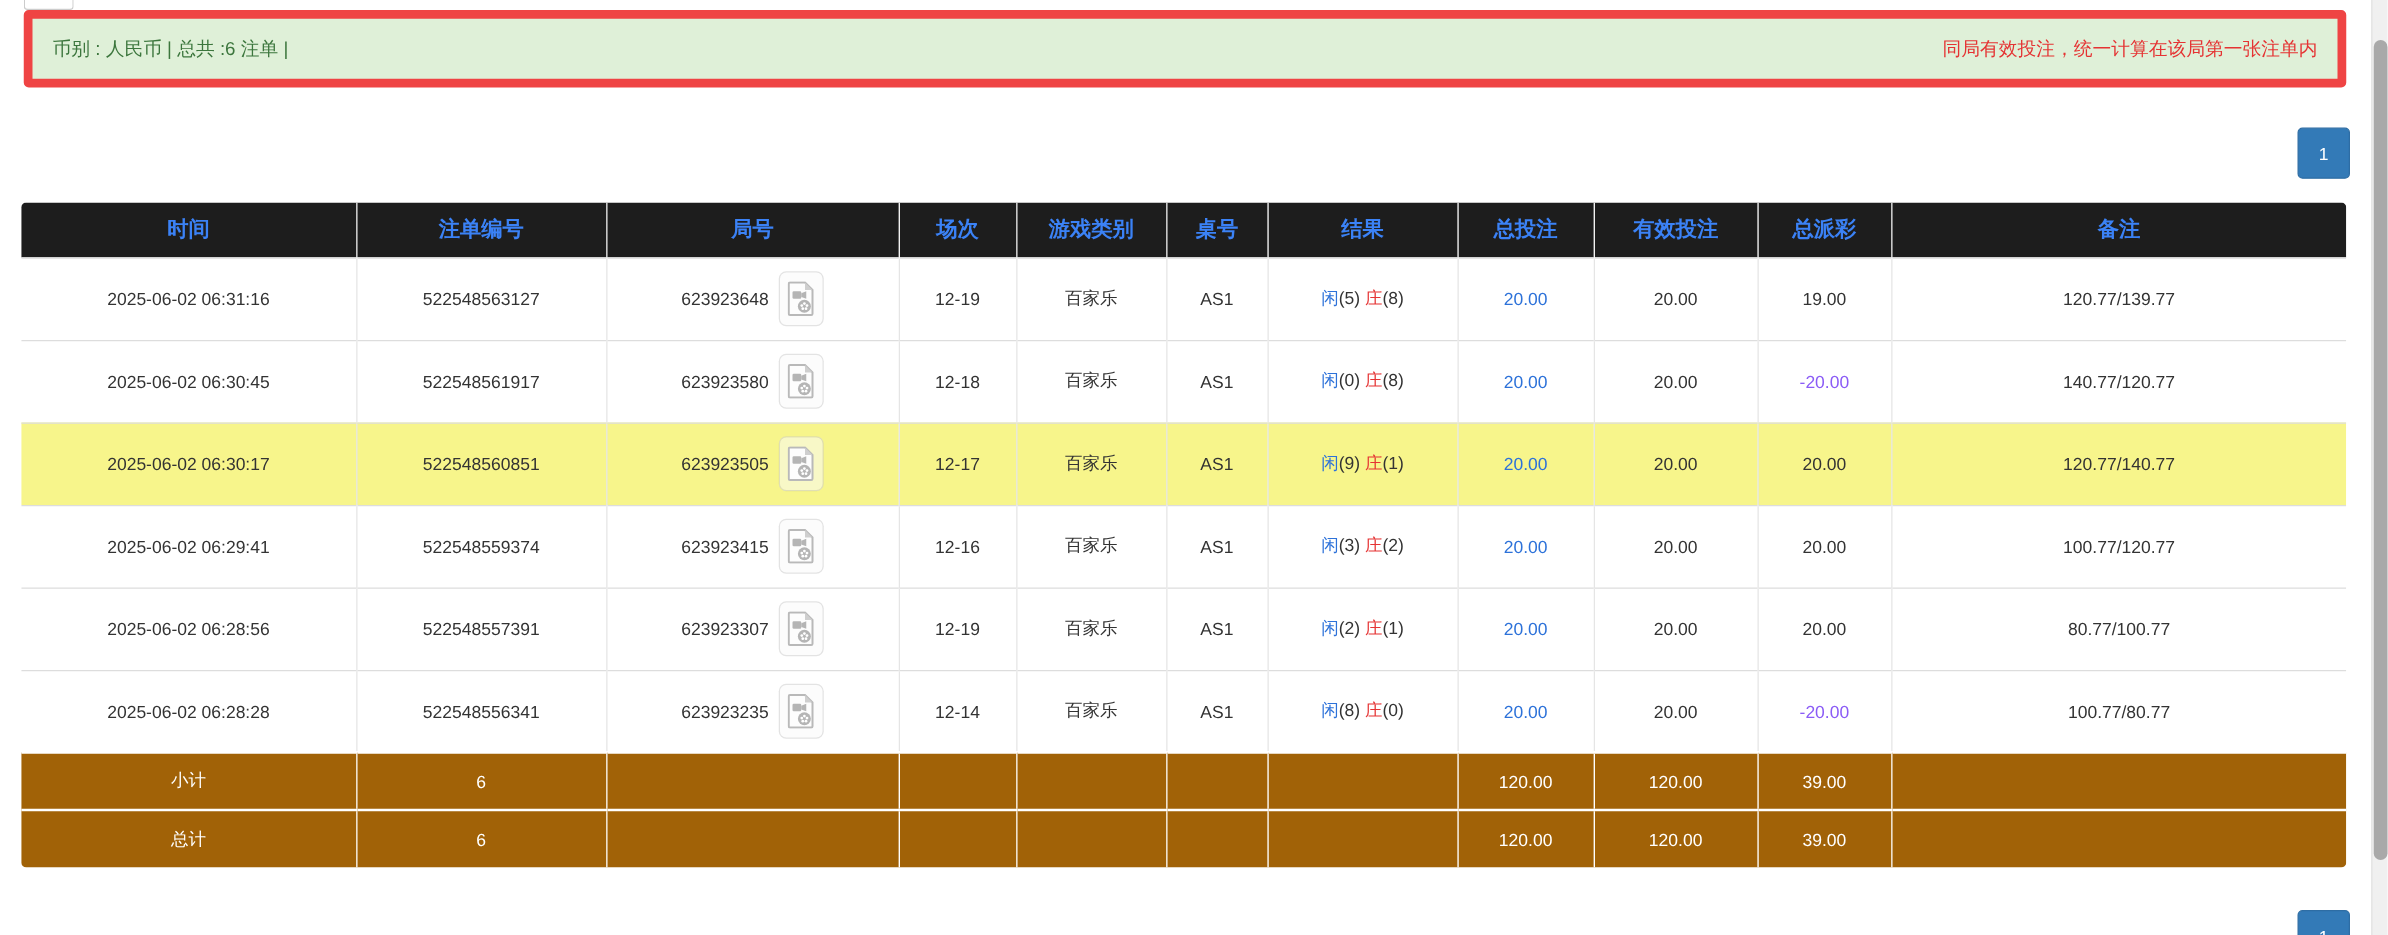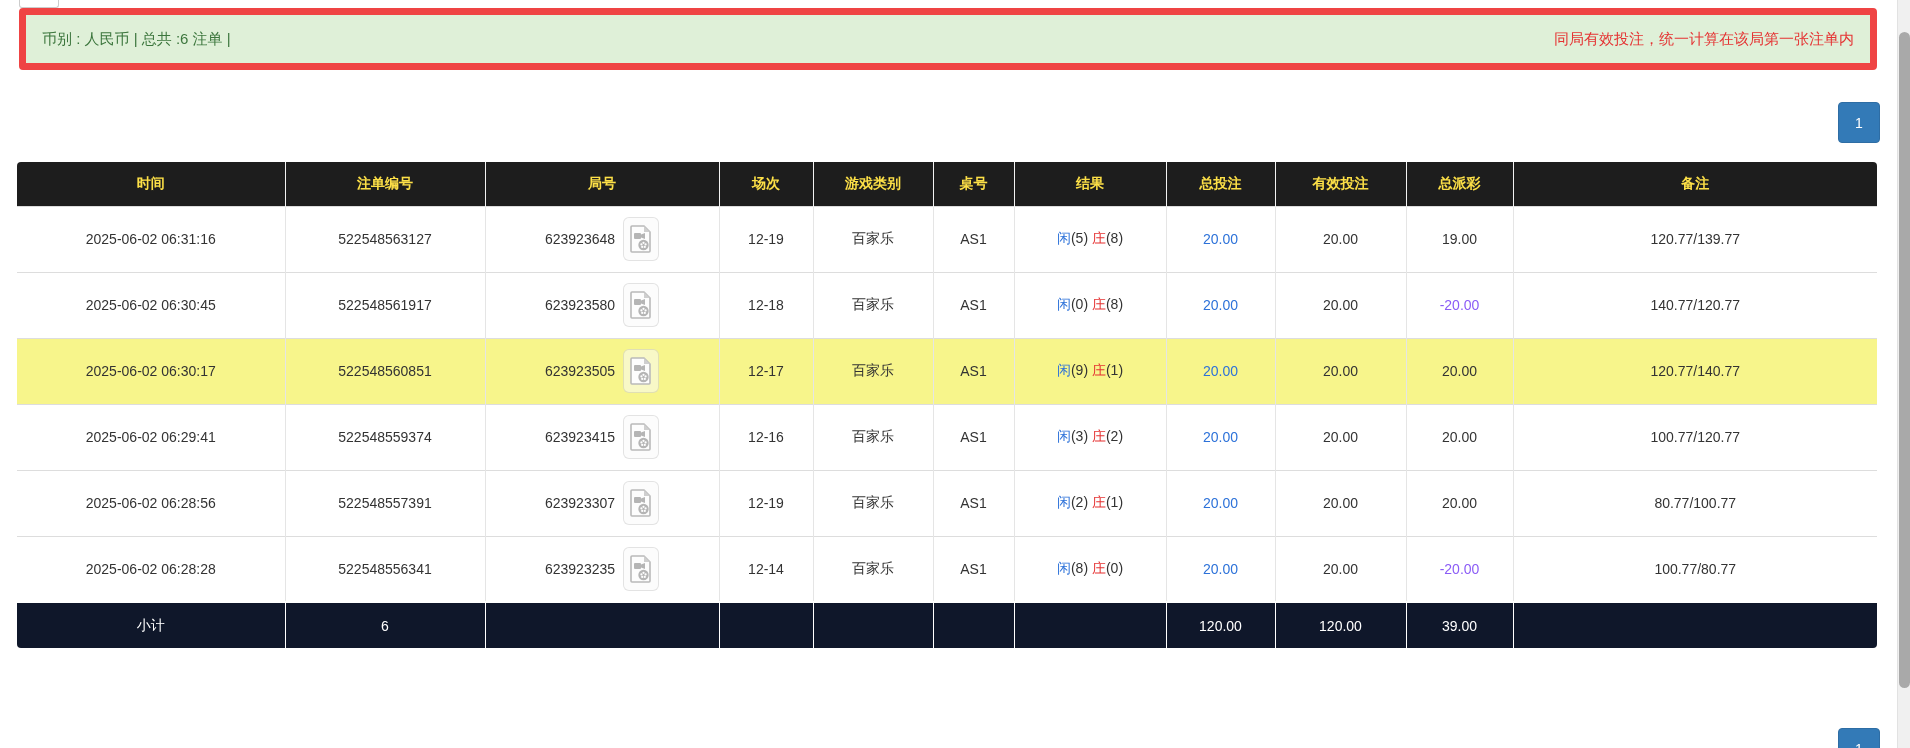--- a/index.html
+++ b/index.html
@@ -26,27 +26,27 @@
   .pager-bottom { left:1838px; top:728px; }
 
   
   .tbl-wrap { position:absolute; left:17px; top:162px; width:1860px;
     border-radius:4px; overflow:hidden; }
   table { width:1860px; border-collapse:collapse; table-layout:fixed; }
   thead tr { height:44px; }
   tbody tr { height:66px; background:#fff; }
   tbody tr.hl { background:#f7f58b; }
   tfoot tr { height:46px; }
-  th { background:#1d1d1d; color:#fde047; font-size:14px; font-weight:bold;
+  th { background:#1d1d1d; color:#3b82f6; font-size:17px; font-weight:bold;
     border-right:1px solid #f2f2f2; text-align:center; }
   th:last-child { border-right:none; }
   td { font-size:14px; color:#333; text-align:center;
     border-right:1px solid #e5e5e5; border-top:1px solid #ddd; }
   td:last-child { border-right:none; }
-  tfoot td { background:#0f172a; color:#fff; border-right:1px solid #fff;
+  tfoot td { background:#a16207; color:#fff; border-right:1px solid #fff;
     border-top:2px solid #fff; font-size:14px; }
   .blue { color:#2d72d9; }
   .red { color:#e53333; }
   a.bet-link { color:#2d72d9; text-decoration:none; cursor:pointer; }
   .neg { color:#8b5cf6; }
 
   
   .round-cell-inner { display:flex; align-items:center; justify-content:center; gap:8px; }
   .video-btn { width:36px; height:44px; border:1px solid rgba(0,0,0,0.10);
     background:rgba(250,250,250,0.55); border-radius:6px; cursor:pointer;
@@ -308,20 +308,33 @@
         <td></td>
           <td></td>
         <td></td>
           <td></td>
         <td></td>
         <td>120.00</td>
         <td>120.00</td>
         <td>39.00</td>
         <td></td>
       </tr>
+      <tr>
+        <td>总计</td>
+        <td>6</td>
+        <td></td>
+          <td></td>
+        <td></td>
+          <td></td>
+        <td></td>
+        <td>120.00</td>
+        <td>120.00</td>
+        <td>39.00</td>
+        <td></td>
+      </tr>
     </tfoot>
   </table>
 </div>
 
 <div class="pager pager-bottom">1</div>
 
 <div class="sb-track">
   <div class="sb-thumb"></div>
 </div>
 

